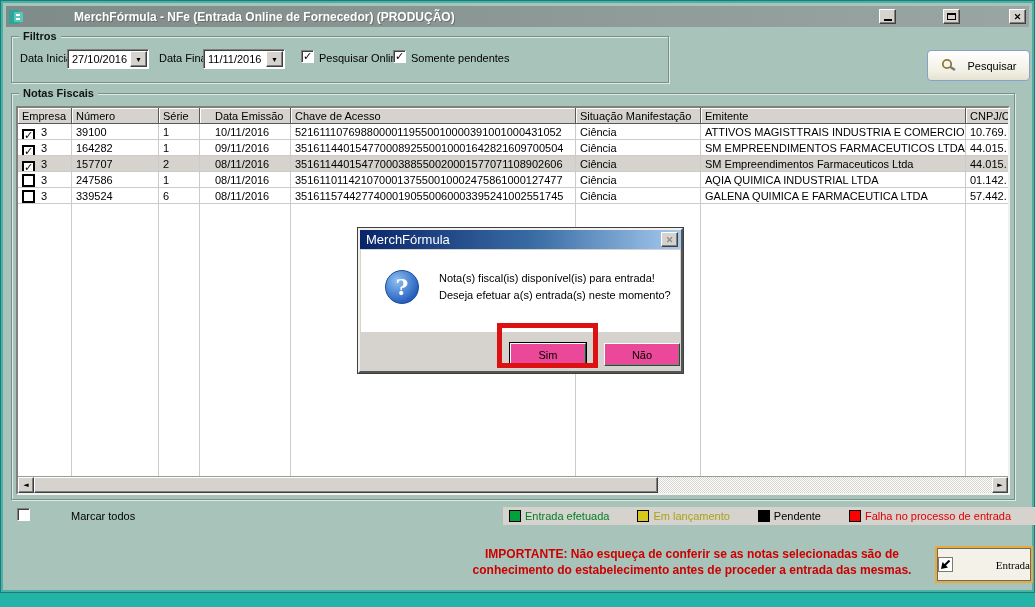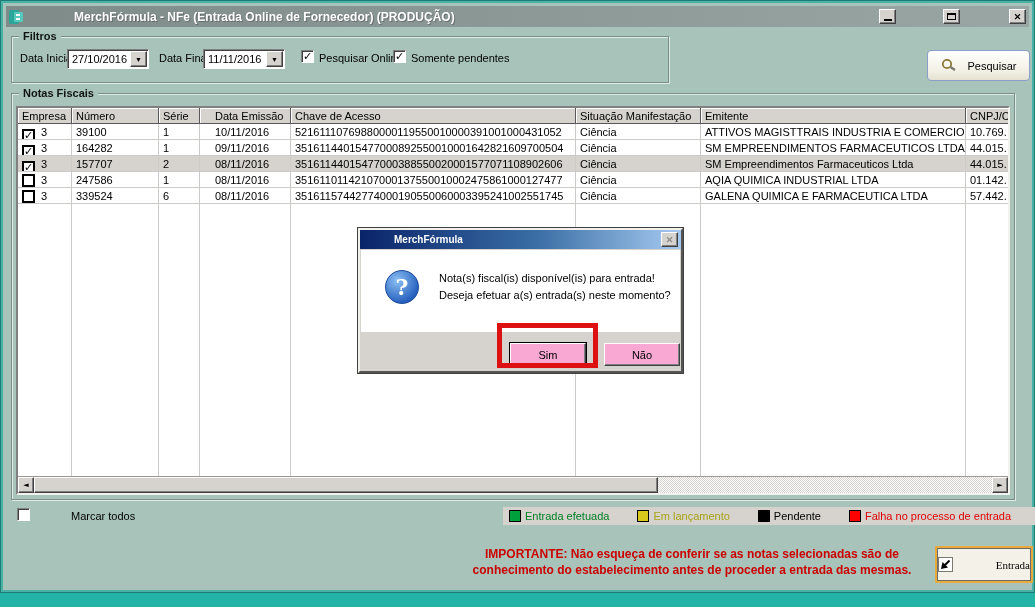--- a/index.html
+++ b/index.html
@@ -92,28 +92,28 @@
 
   .btn-entry { position:absolute; left:934px; top:545px; width:94px; height:33px;
                background:#f4f2e8; border:1px solid #6a6a66; outline:2px solid #e8aa3c;
                display:flex; align-items:center; justify-content:space-between; gap:6px; font-size:11px; cursor:pointer;font-family:Liberation Serif, serif; }
 
   
   .dialog { position:absolute; left:358px; top:228px; width:325px; height:145px; background:#d6d3ce;
             border:2px solid; border-color:#f2f0ea #555 #555 #f2f0ea; outline:1px solid #404040; z-index:10; }
   .dialog .dtitle { height:19px; background:linear-gradient(90deg,#0a246a,#3a6ea5 55%,#a6caf0);
                     display:flex; align-items:center; padding:0 3px 0 6px; }
-  .dialog .dtitle .txt { color:#fff; font-weight:bold; font-size:10px; flex:1;margin-left:28px; }
+  .dialog .dtitle .txt { color:#fff; font-weight:normal; font-size:13px; flex:1; }
   .dialog .dbody { position:absolute; left:1px; top:20px; right:1px; height:82px; background:#fff; }
   .qicon { position:absolute; left:24px; top:20px; width:34px; height:34px; border-radius:50%;
            background:radial-gradient(circle at 35% 30%, #8cc0f4, #2a64c0 70%, #1a4a9a);
            border:1px solid #1a4a9a; color:#fff; font-weight:bold; font-size:22px;
            display:flex; align-items:center; justify-content:center; font-family:"DejaVu Serif", serif; }
   .dmsg { position:absolute; left:78px; top:20px; font-size:11px; line-height:17px; }
-  .dbtn { position:absolute; width:76px; height:23px; top:113px; background:#f9a8d4;
+  .dbtn { position:absolute; width:76px; height:23px; top:113px; background:#ec4899;
           border:1px solid; border-color:#fff #404040 #404040 #fff; box-shadow:inset -1px -1px 0 #808080;
           display:flex; align-items:center; justify-content:center; font-size:11px; cursor:pointer; }
   .dbtn.default { outline:1px solid #000; }
 
   .annotation { position:absolute; left:497px; top:323px; width:101px; height:45px;
                 border:5px solid #dd1111; z-index:20; pointer-events:none; }
 
   .desktop-strip { position:absolute; left:0; top:593px; width:1035px; height:14px; background:#23b3a7; }
 </style>
 </head>

